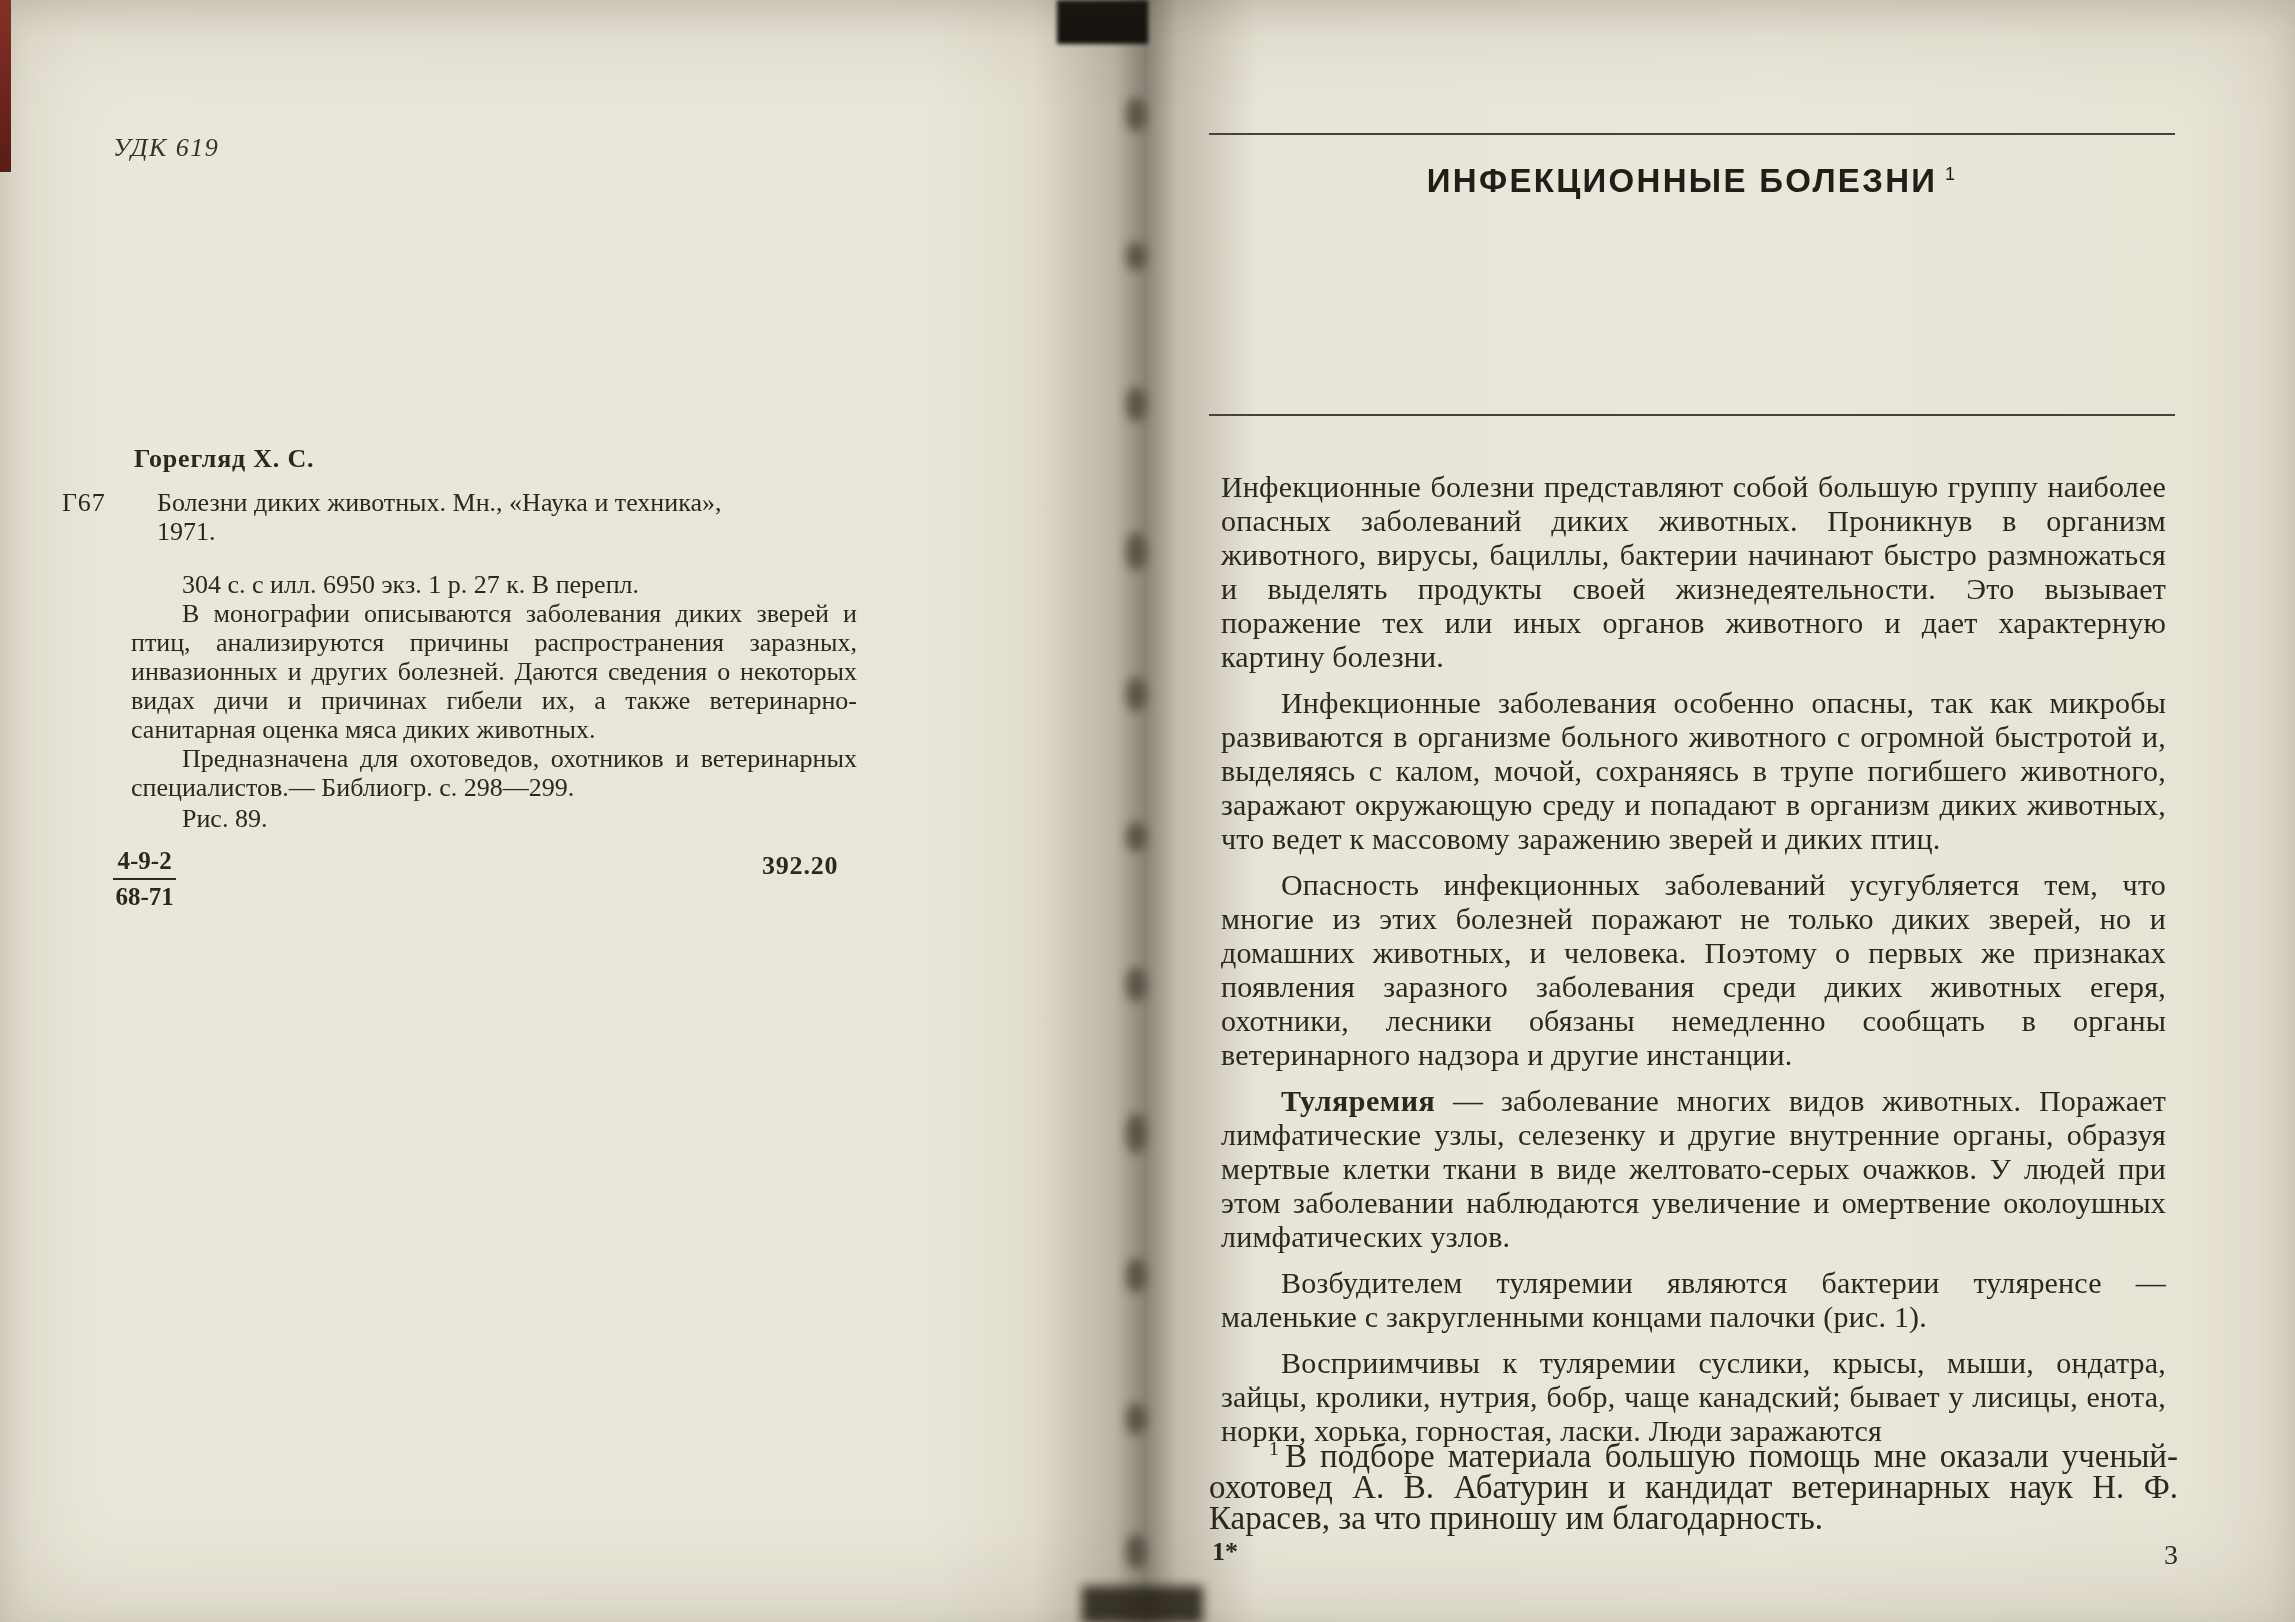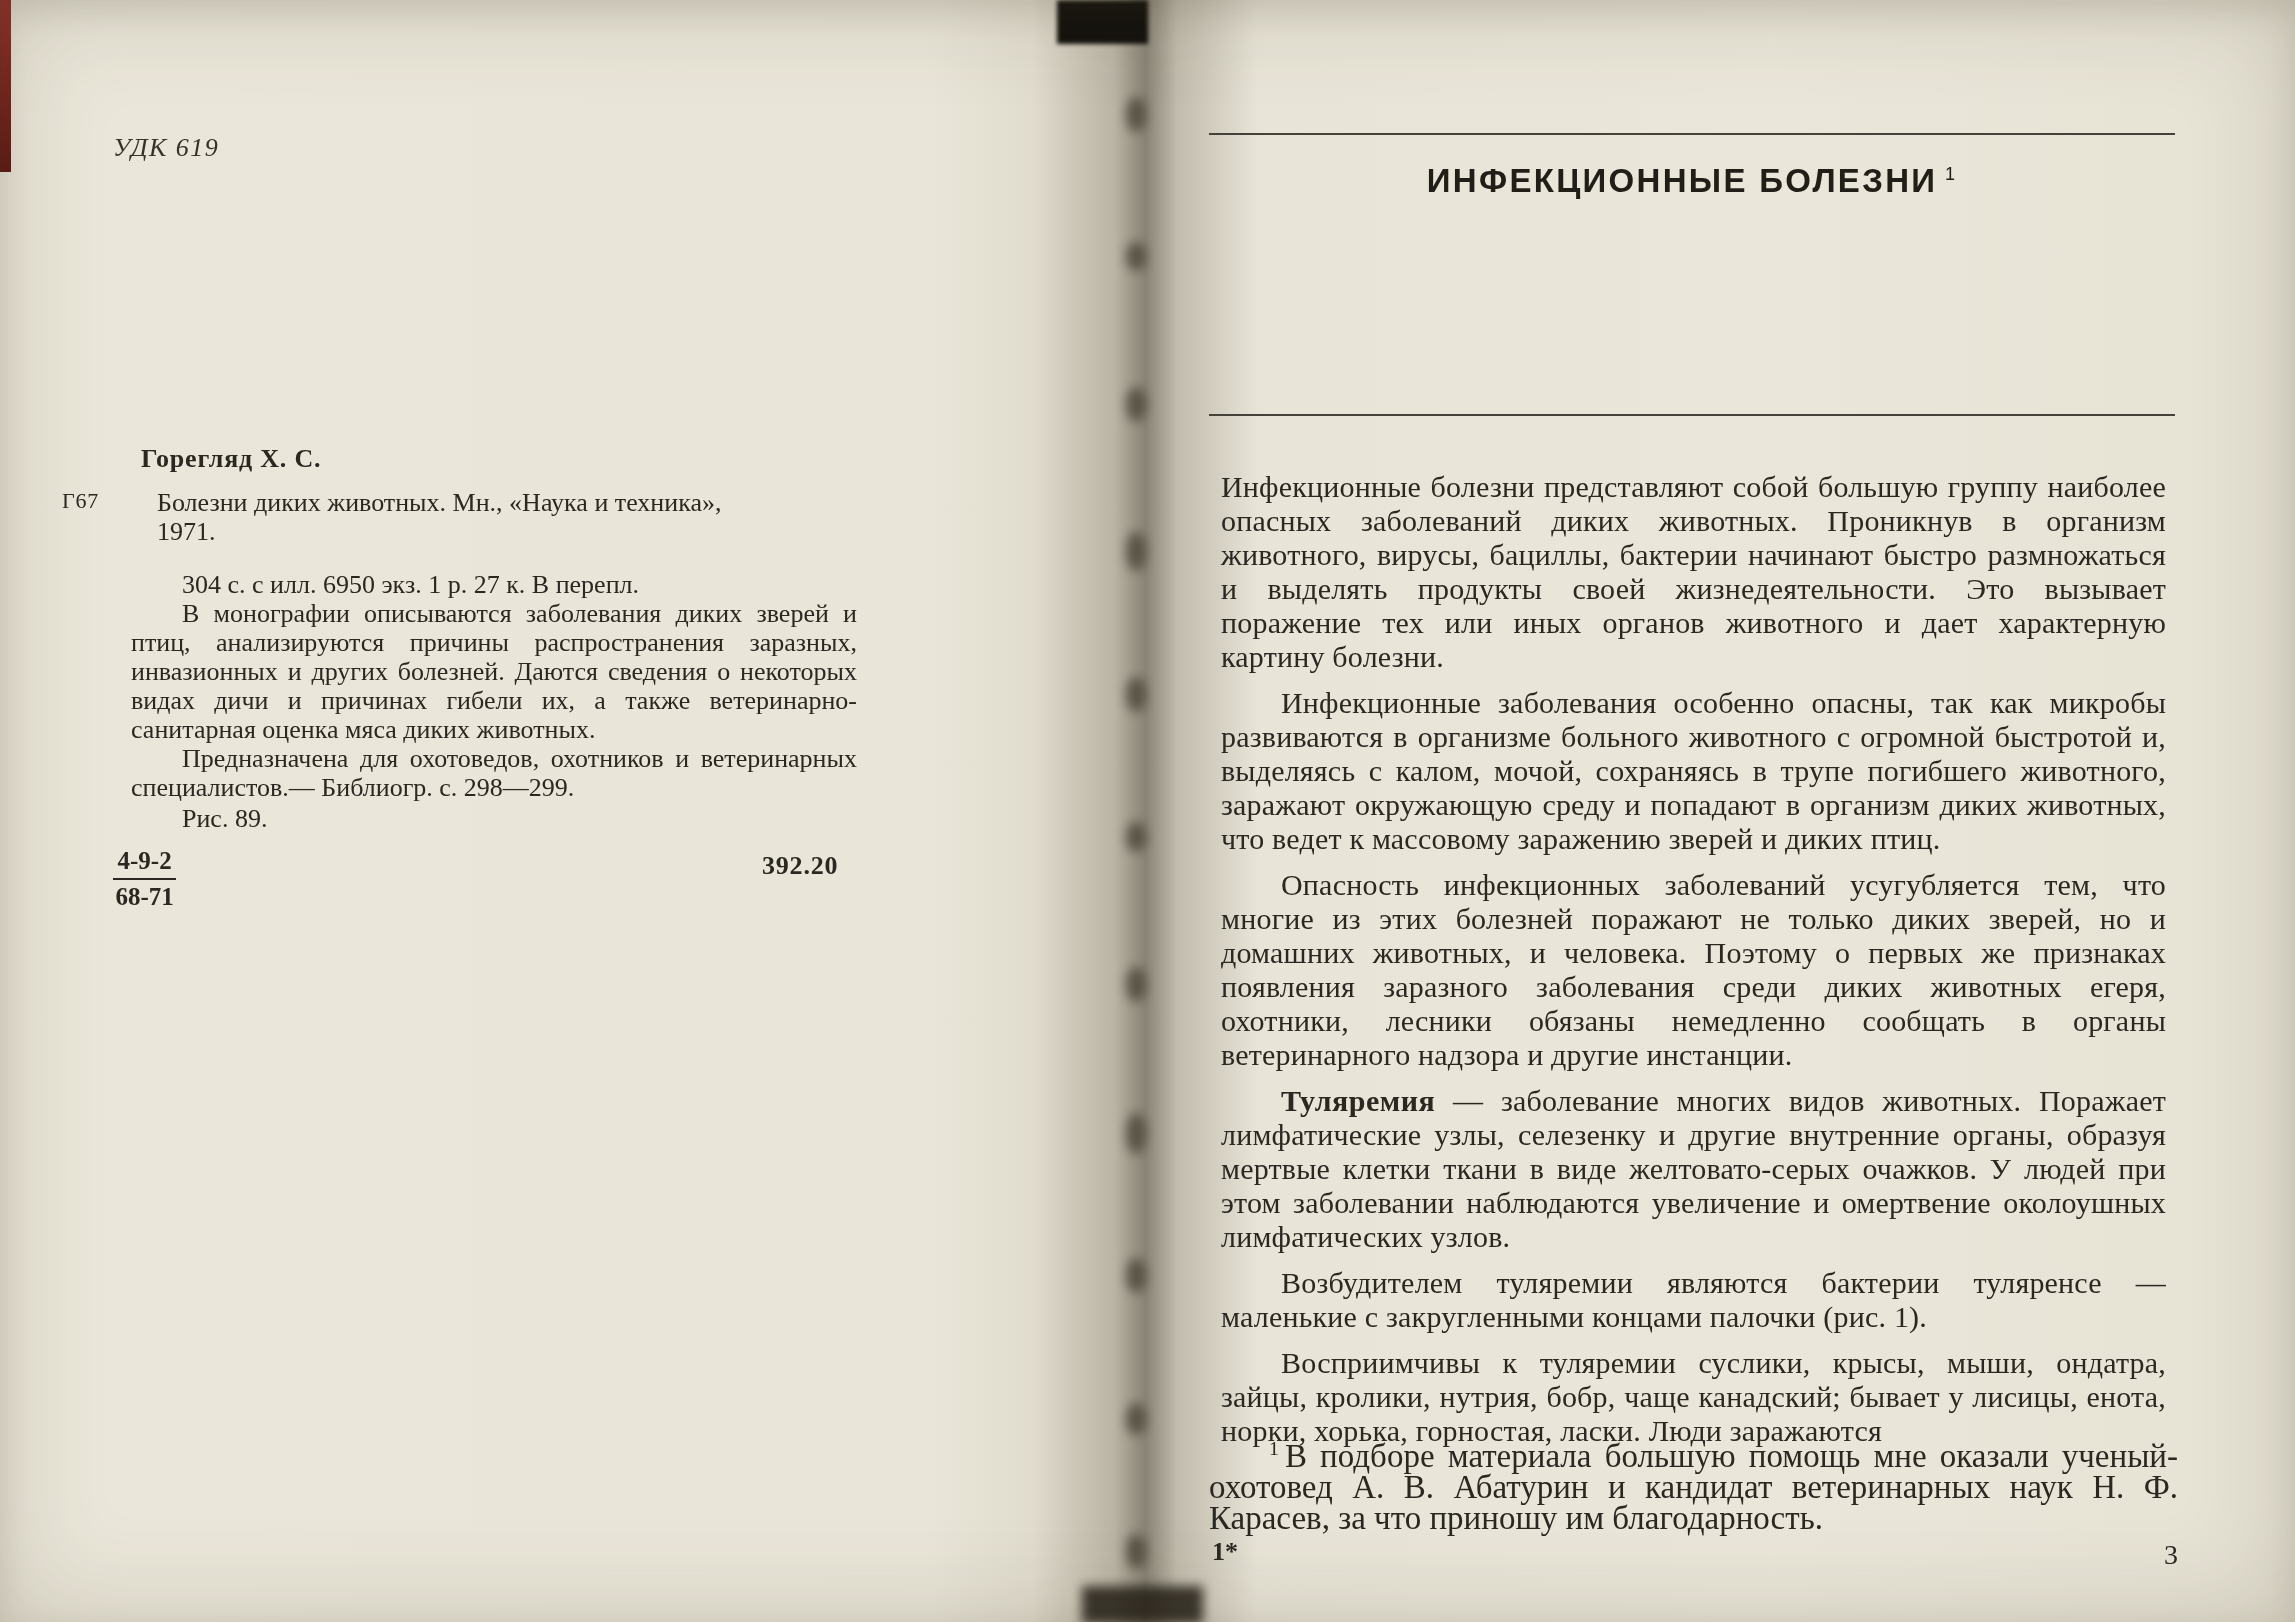--- a/index.html
+++ b/index.html
@@ -48,28 +48,28 @@
 
   
   .udc {
     position:absolute; left:113px; top:133px;
     font-style:italic; font-size:26px; letter-spacing:1.5px; color:#35322a;
   }
   .catalog-card {
     position:absolute; left:131px; top:444px; width:726px;
     font-size:26px; line-height:29px;
   }
-  .card-author { font-weight:bold; letter-spacing:0.8px; margin:0 0 15px 10px; }
+  .card-author { font-weight:bold; letter-spacing:0.8px; margin:0 0 15px 3px; }
   .card-title-line { padding-left:26px; }
   .card-imprint { padding-left:51px; margin-top:24px; }
   .card-annotation { margin:0; text-indent:51px; text-align:justify; }
   .card-figures { padding-left:51px; margin-top:1.5px; }
   .catalog-code {
     position:absolute; left:62px; top:488px;
-    font-size:22px; letter-spacing:0.8px;
+    font-size:26px; letter-spacing:0.8px;
   }
   .classification-fraction {
     position:absolute; left:113px; top:847px;
     font-size:25px; font-weight:bold; text-align:center;
   }
   .classification-fraction .num { display:inline-block; padding:0 4.5px 3px 4.5px; border-bottom:2.3px solid #2b2822; }
   .classification-fraction .den { padding-top:3px; }
   .classification-code {
     position:absolute; left:762px; top:851px;
     font-size:26px; font-weight:bold; letter-spacing:0.8px;

